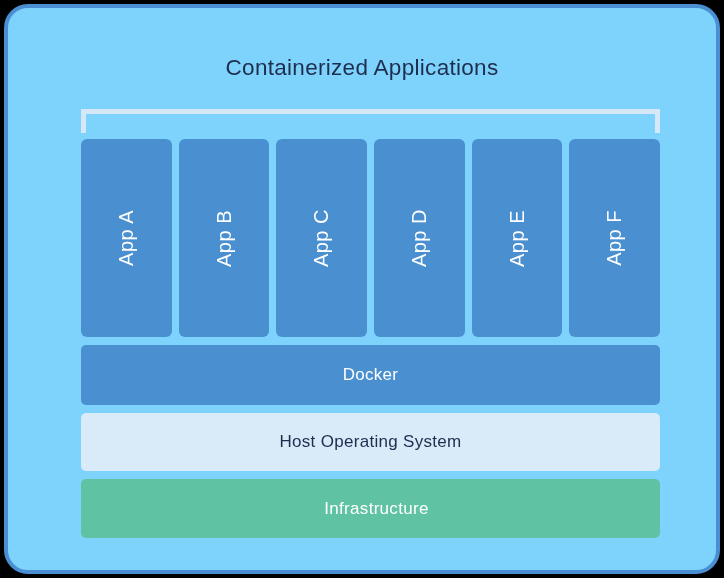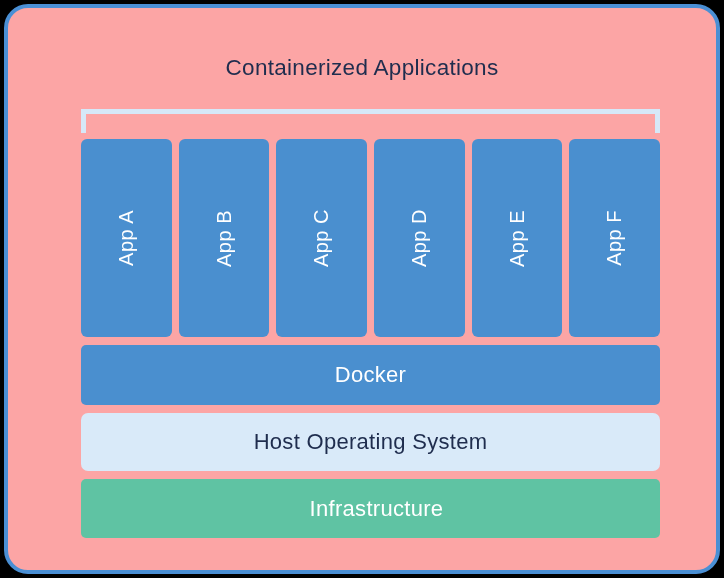--- a/index.html
+++ b/index.html
@@ -12,21 +12,21 @@
     position: relative;
     width: 724px;
     height: 578px;
     background: #000000;
     overflow: hidden;
   }
   .card {
     position: absolute;
     left: 4px; top: 4px;
     width: 716px; height: 570px;
-    background: #fca5a5;
+    background: #7dd3fc;
     border: 4px solid #4a8fd4;
     border-radius: 24px;
   }
   .title {
     position: absolute;
     left: 0; top: 47px;
     width: 100%;
     text-align: center;
     font-size: 22.5px;
     font-weight: 500;
@@ -67,26 +67,26 @@
     white-space: nowrap;
   }
   .layer {
     position: absolute;
     left: 73px;
     width: 579px;
     border-radius: 5px;
     display: flex;
     align-items: center;
     justify-content: center;
-    font-size: 22px;
+    font-size: 17px;
     font-weight: 500;
     letter-spacing: 0.3px;
   }
   .layer-docker { top: 337px; height: 60px; }
-  .layer-host   { top: 405px; height: 58px; border-radius: 7px; }
+  .layer-host   { top: 405px; height: 58px; }
   .layer-infra  { top: 471px; height: 59px; padding-left: 12px; }
 </style>
 </head>
 <body>
 
 <div class="canvas">
   <div class="card">
 
     <div class="title">Containerized Applications</div>
 

